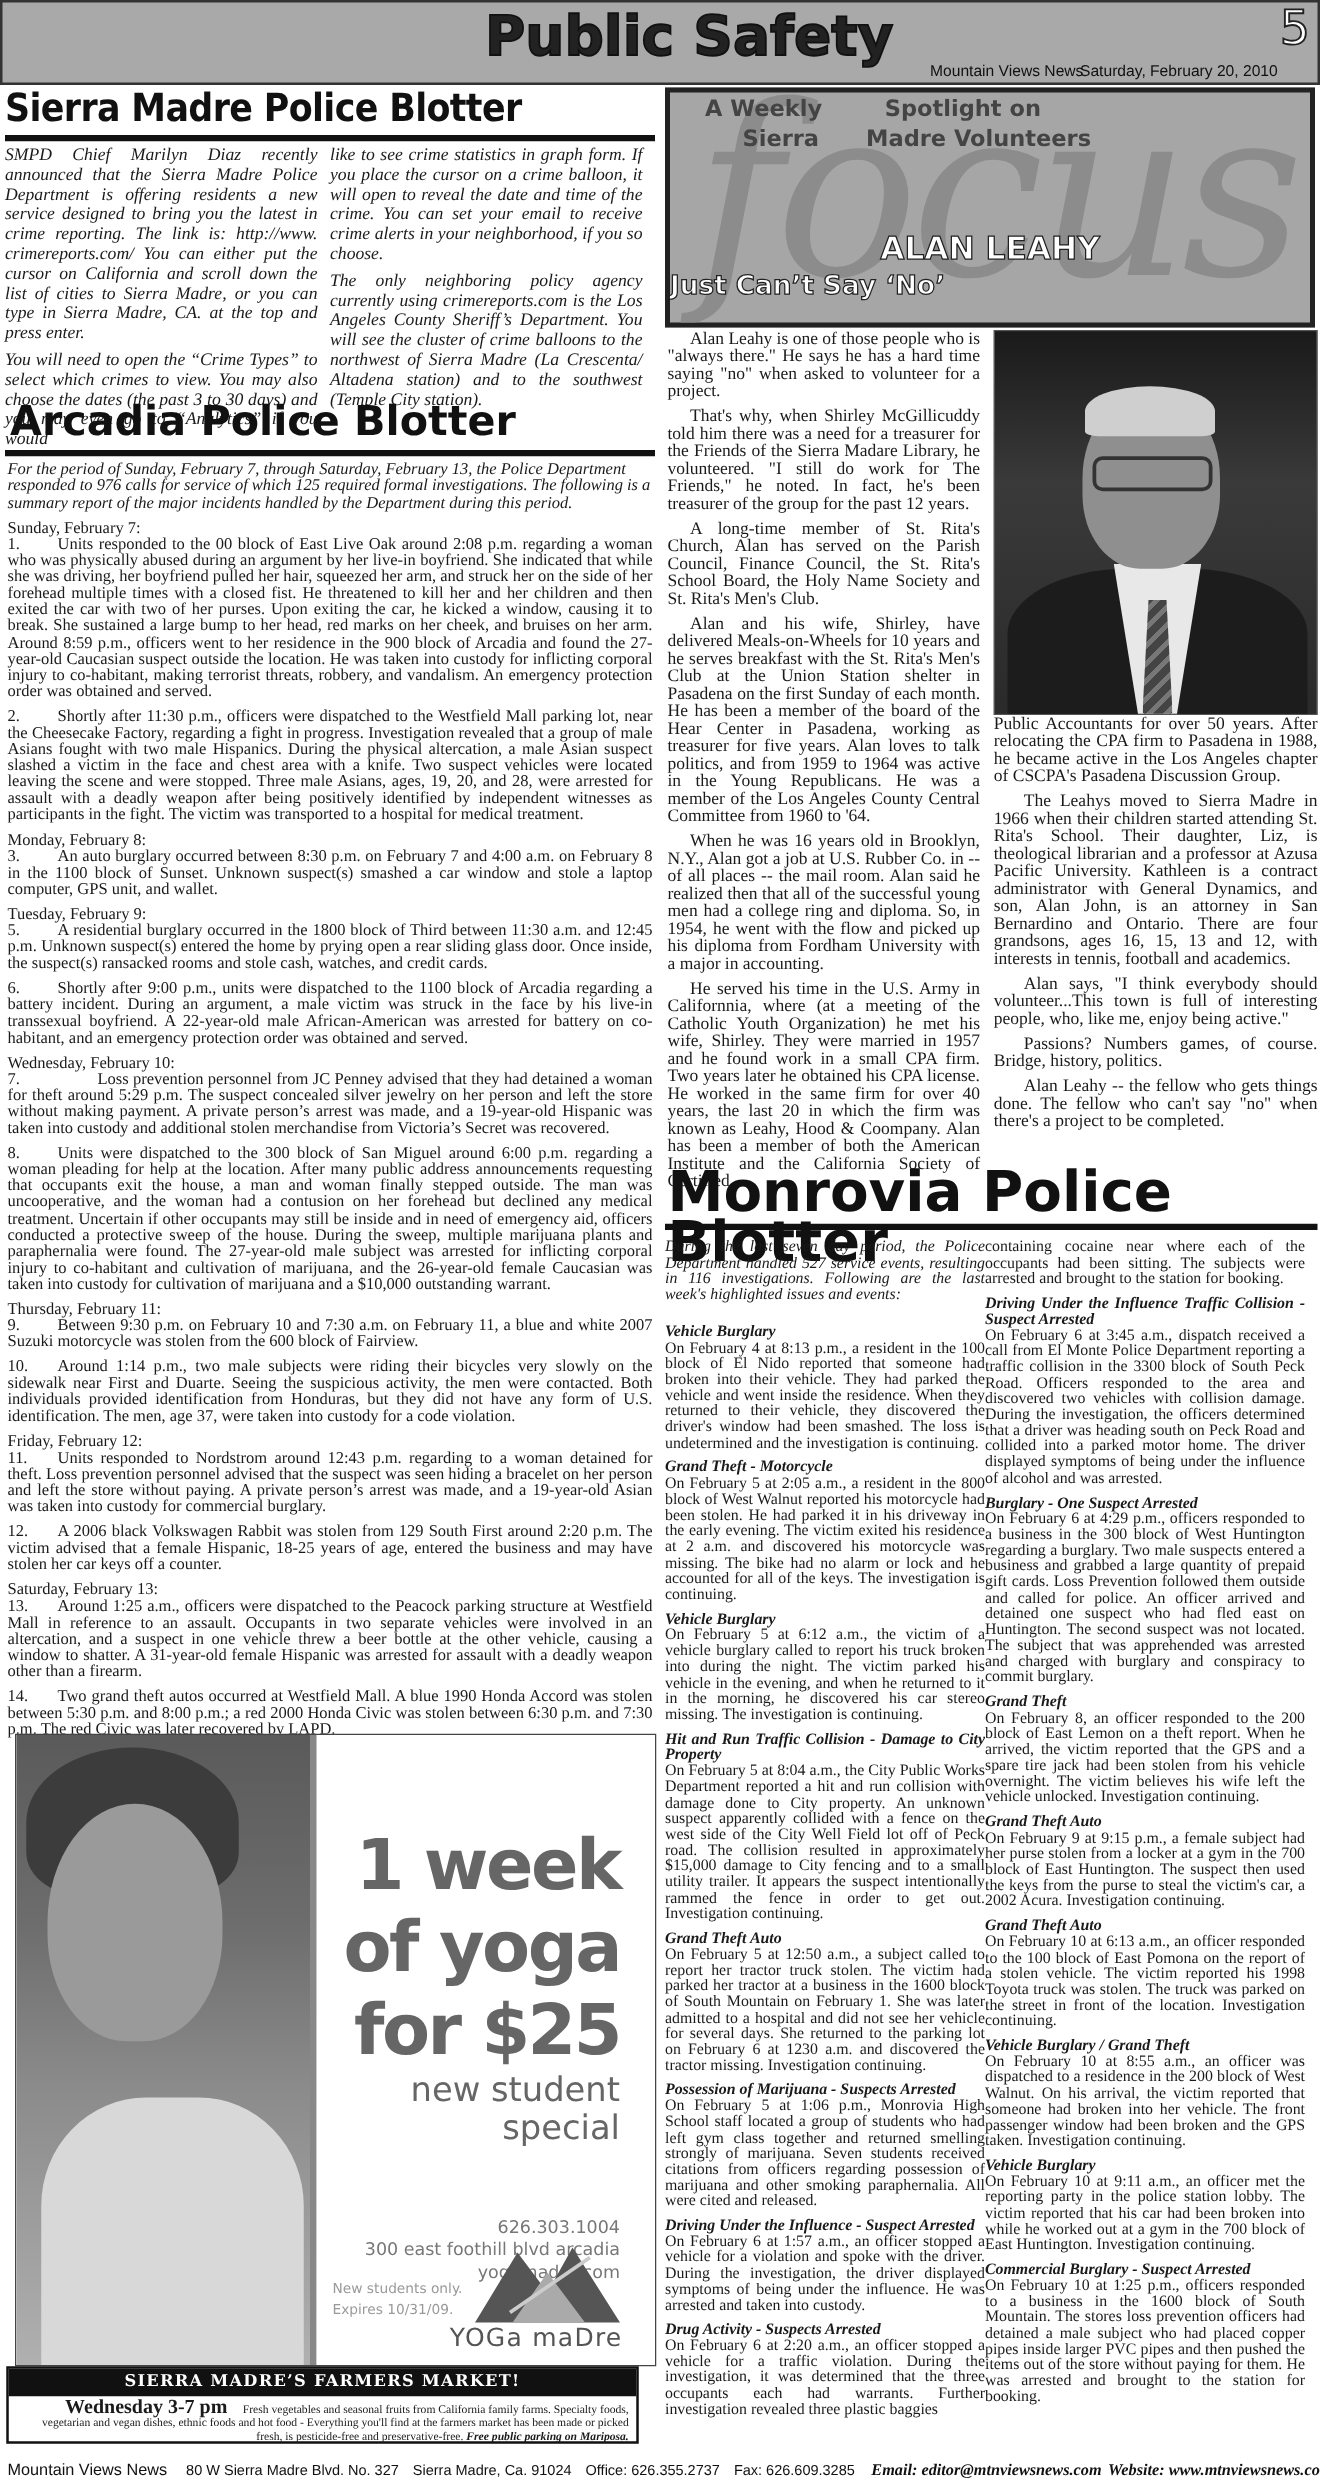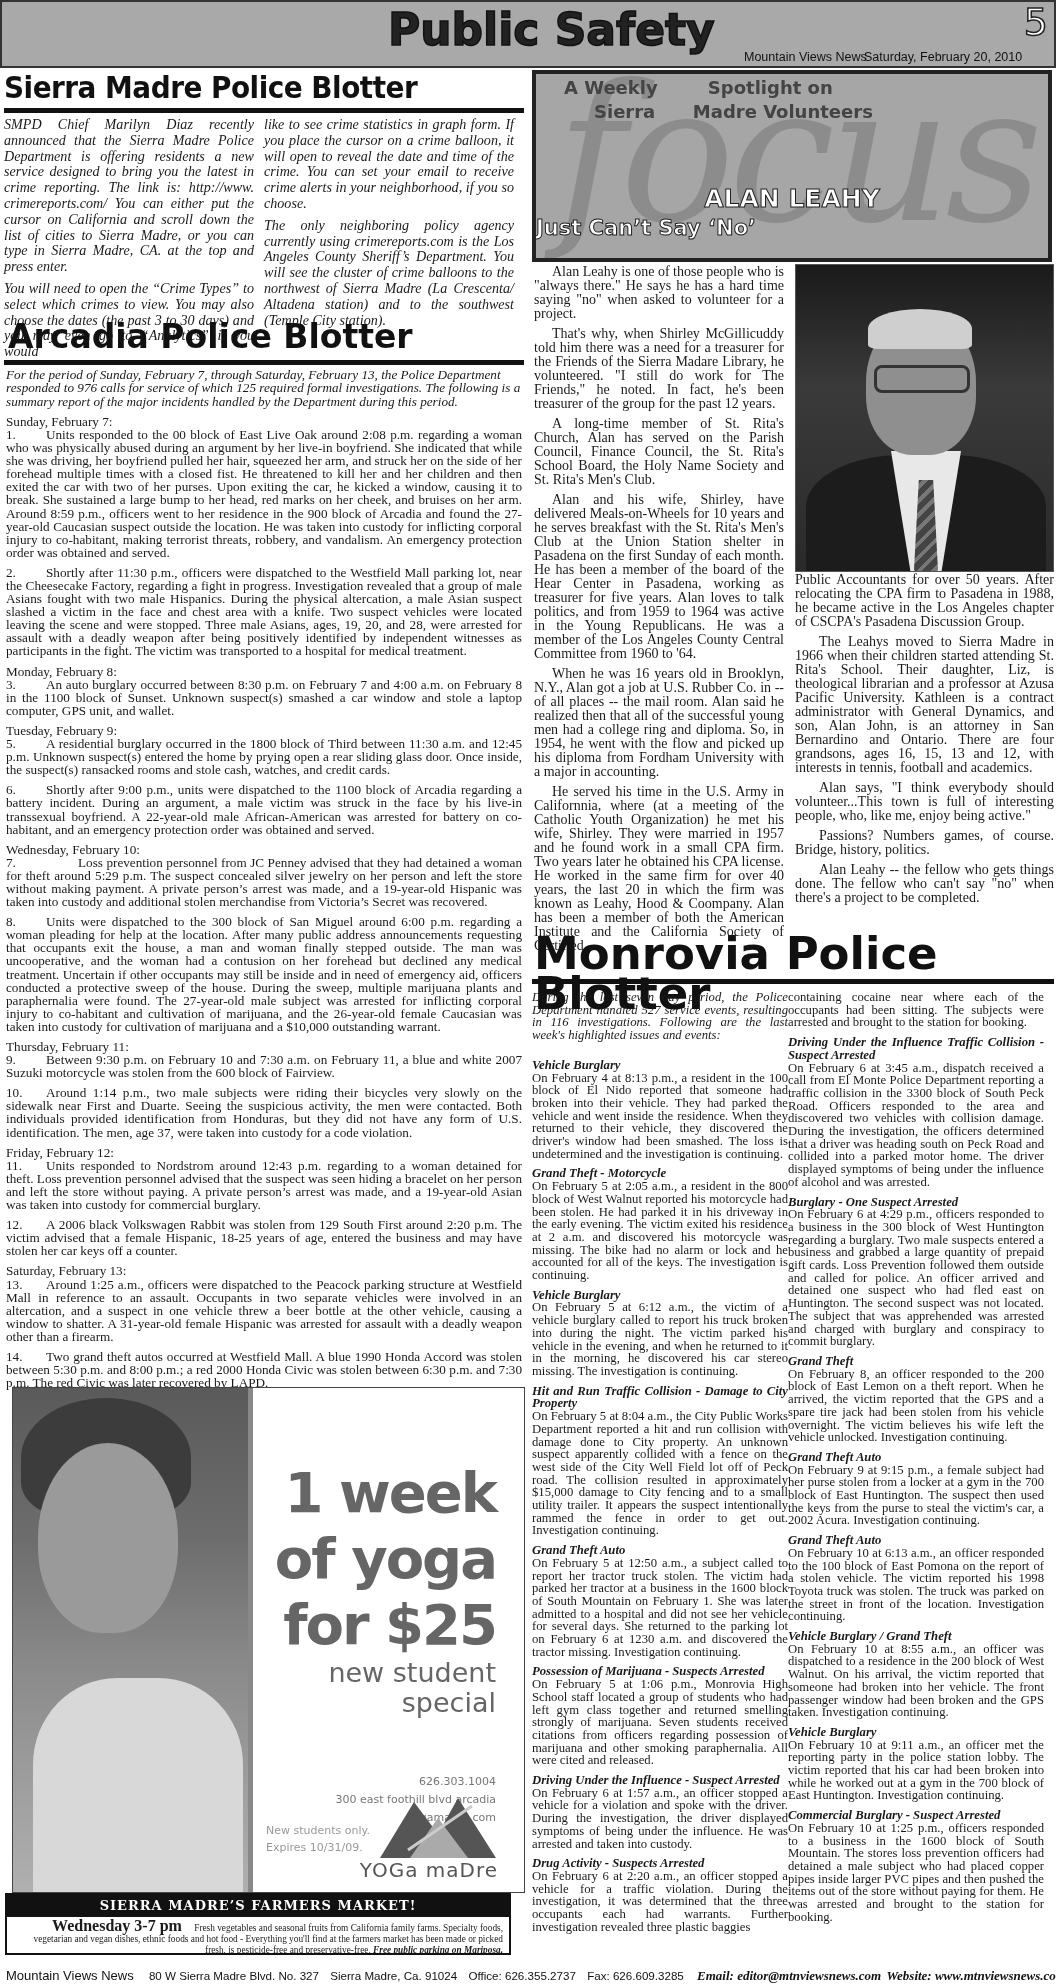--- a/index.html
+++ b/index.html
@@ -47,21 +47,21 @@
   
   .yoga { position: absolute; left: 12px; top: 1387px; width: 513px; height: 506px; border: 1.5px solid #444; background: #fff; overflow: hidden; padding-left: 46px; }
   .yoga .photo { position: absolute; left: 0; top: 0; width: 240px; height: 100%; background: linear-gradient(180deg, #5a5a5a 0%, #6d6d6d 30%, #8a8a8a 55%, #b0b0b0 100%); }
   .yoga .photo .face { position: absolute; left: 25px; top: 55px; width: 140px; height: 190px; border-radius: 50% 50% 45% 45%; background: #9a9a9a; }
   .yoga .photo .hair { position: absolute; left: 8px; top: 10px; width: 170px; height: 120px; border-radius: 50% 50% 30% 30%; background: #3c3c3c; }
   .yoga .photo .top { position: absolute; left: 20px; top: 290px; width: 210px; height: 216px; border-radius: 40% 40% 0 0; background: #d8d8d8; }
   .yoga .photo .divider { position: absolute; right: 0; top: 0; width: 5px; height: 100%; background: #888; }
   .yoga .text { position: absolute; left: 245px; top: 0; right: 0; height: 100%; text-align: right; padding-right: 28px; font-family: "DejaVu Sans", sans-serif; color: #666; }
   .yoga .big { font-weight: bold; font-size: 56px; line-height: 66px; margin-top: 72px; letter-spacing: -2px; }
   .yoga .special { font-size: 27px; line-height: 30px; margin-top: 0px; }
-  .yoga .contact { font-size: 11px; line-height: 18px; margin-top: 55px; color: #777; }
+  .yoga .contact { font-size: 14px; line-height: 18px; margin-top: 55px; color: #777; }
   .yoga .fine { position: absolute; left: 8px; top: 434px; font-size: 11px; line-height: 17px; color: #999; text-align: left; }
   .yoga .logo { position: absolute; right: 28px; top: 400px; width: 116px; height: 90px; }
   .yoga .logo-text { position: absolute; right: 26px; top: 470px; font-size: 20px; color: #555; letter-spacing: 1px; text-align: right; }
 
   
   .market { position: absolute; left: 5px; top: 1893px; width: 506px; height: 62px; border: 2px solid #111; }
   .market .bar { background: #111; color: #fff; height: 22px; line-height: 22px; text-align: center; font-family: "DejaVu Serif", serif; font-weight: bold; font-size: 13px; letter-spacing: 1px; }
   .market .body { font-size: 9.3px; line-height: 11px; text-align: right; padding: 3px 6px 0; }
   .market .when { font-weight: bold; font-size: 16px; margin-right: 10px; }
   .market .park { font-weight: bold; font-style: italic; }

